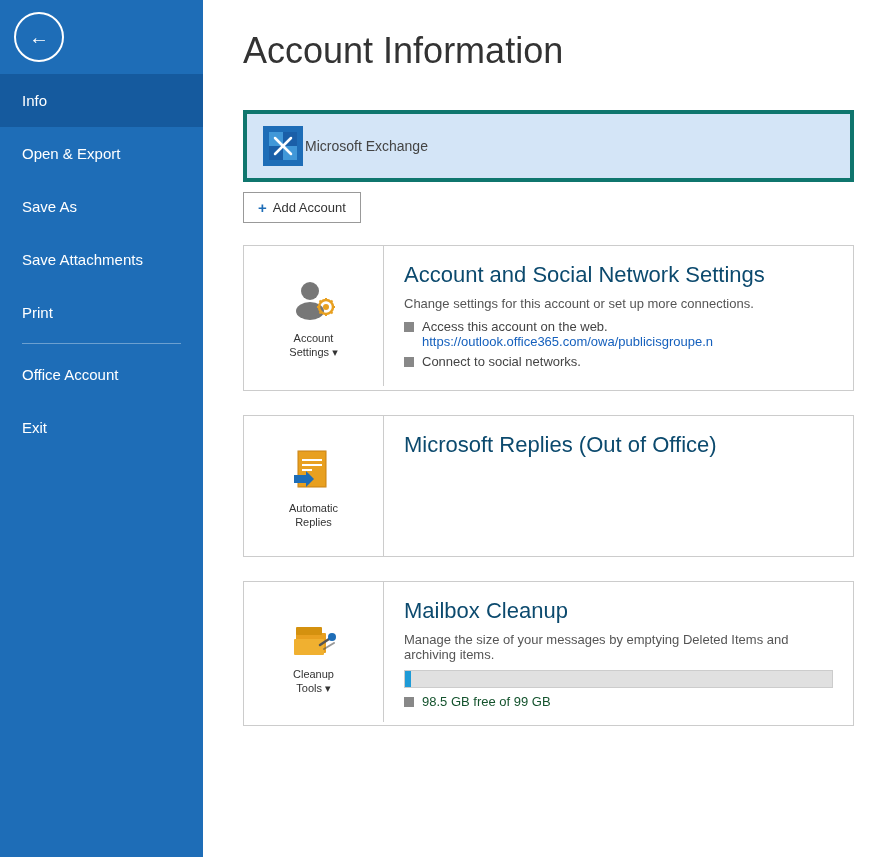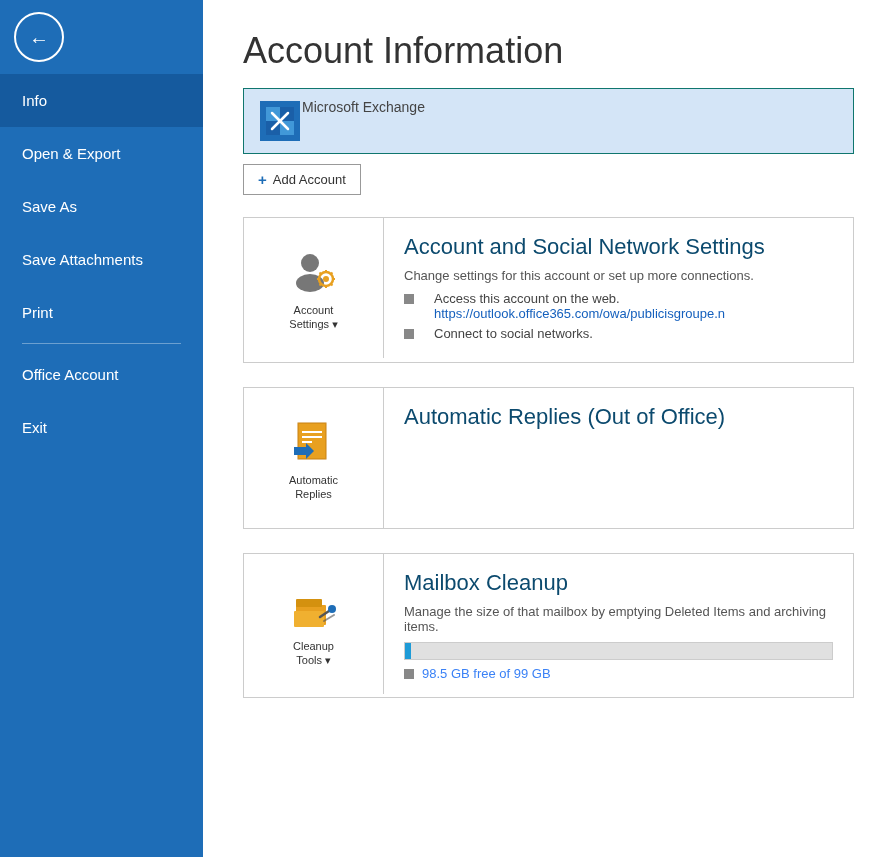--- a/index.html
+++ b/index.html
@@ -60,28 +60,29 @@
       flex: 1;
       padding: 30px 40px 30px 40px;
       overflow-y: auto;
       background: #fff;
     }
 
     .page-title {
       font-size: 36px;
       font-weight: 300;
       color: #333;
-      margin-bottom: 16px;
+      margin-bottom: 38px;
     }
 
     
     .account-row {
       display: flex;
+      align-items: center;
       background: #d4e5f7;
-      border: 1px solid #0f766e;
+      border: 4px solid #0f766e;
       padding: 10px 14px;
       margin-bottom: 10px;
       border-radius: 0;
       width: 100%;
     }
 
     .account-name {
       font-size: 14px;
       color: #444;
     }
@@ -154,21 +155,21 @@
       list-style: none;
       padding: 0;
     }
 
     .feature-bullets li {
       font-size: 13px;
       color: #444;
       display: flex;
       align-items: flex-start;
       margin-bottom: 5px;
-      gap: 20px;
+      gap: 8px;
     }
 
     .bullet-square {
       width: 10px;
       height: 10px;
       background: #888;
       flex-shrink: 0;
       margin-top: 3px;
     }
 
@@ -187,21 +188,21 @@
       margin-top: 8px;
     }
 
     .progress-fill {
       height: 100%;
       background: #1e9bd7;
     }
 
     .storage-label {
       font-size: 13px;
-      color: #3b82f6;
+      color: #14532d;
       display: flex;
       align-items: flex-start;
       gap: 8px;
     }
 
     
     .exchange-svg {
       width: 44px;
       height: 44px;
     }
@@ -326,42 +327,42 @@
         <rect x="10" y="8" width="28" height="36" fill="none" stroke="#c88010" stroke-width="1"></rect>
         <line x1="14" y1="17" x2="34" y2="17" stroke="#fff" stroke-width="2"></line>
         <line x1="14" y1="22" x2="34" y2="22" stroke="#fff" stroke-width="2"></line>
         <line x1="14" y1="27" x2="24" y2="27" stroke="#fff" stroke-width="2"></line>
 
         <path d="M6 32 L18 32 L18 28 L26 36 L18 44 L18 40 L6 40 Z" fill="#1e6db7"></path>
       </svg>
       <span class="feature-label">Automatic<br>Replies</span>
     </div>
     <div class="feature-content">
-      <div class="feature-title">Automatic Replies (Out of Office)</div>
+      <div class="feature-title">Microsoft Replies (Out of Office)</div>
     </div>
   </div>
 
   
   <div class="feature-section">
     <div class="feature-icon-box">
       <svg class="cleanup-svg" viewBox="0 0 52 52" xmlns="http://www.w3.org/2000/svg">
 
         <rect x="8" y="24" width="30" height="20" fill="#e8a020" rx="1"></rect>
         <rect x="8" y="18" width="26" height="8" fill="#d4910f" rx="1"></rect>
         <rect x="6" y="30" width="30" height="16" fill="#f0b030" rx="1"></rect>
 
         <line x1="32" y1="36" x2="44" y2="28" stroke="#555" stroke-width="2.5" stroke-linecap="round"></line>
         <line x1="36" y1="40" x2="46" y2="34" stroke="#555" stroke-width="2" stroke-linecap="round" opacity="0.6"></line>
         <circle cx="44" cy="28" r="4" fill="#1e6db7"></circle>
       </svg>
       <span class="feature-label">Cleanup<br>Tools ▾</span>
     </div>
     <div class="feature-content">
       <div class="feature-title">Mailbox Cleanup</div>
-      <p class="feature-desc">Manage the size of that mailbox by emptying Deleted Items and archiving items.</p>
+      <p class="feature-desc">Manage the size of your messages by emptying Deleted Items and archiving items.</p>
       <div class="progress-container">
         <div class="progress-fill" style="width: 1.5%;"></div>
       </div>
       <div class="storage-label">
         <span class="bullet-square"></span>
         <span>98.5 GB free of 99 GB</span>
       </div>
     </div>
   </div>
 

